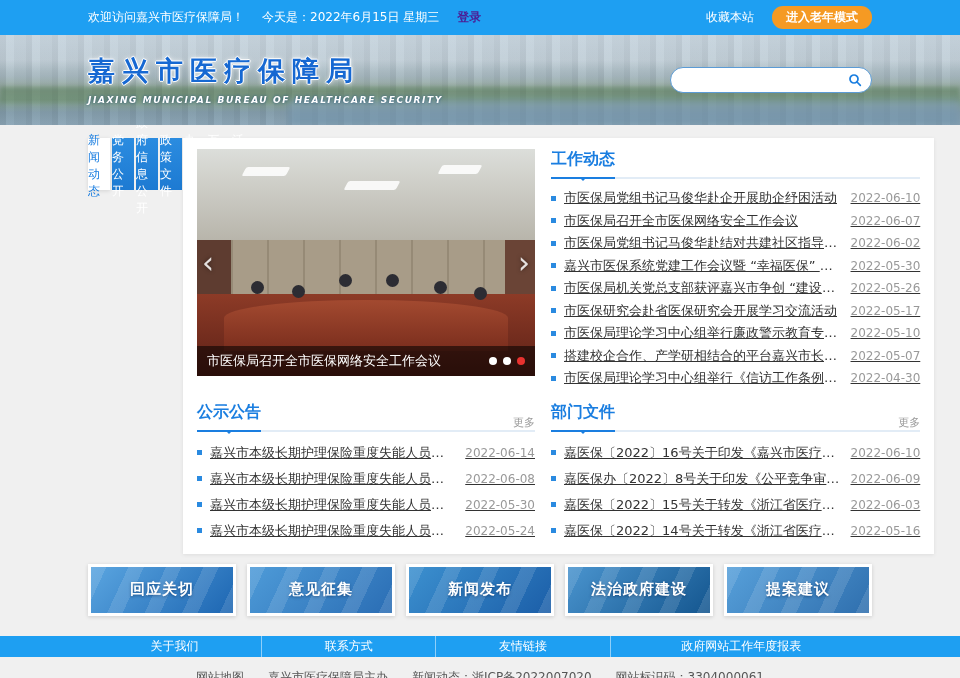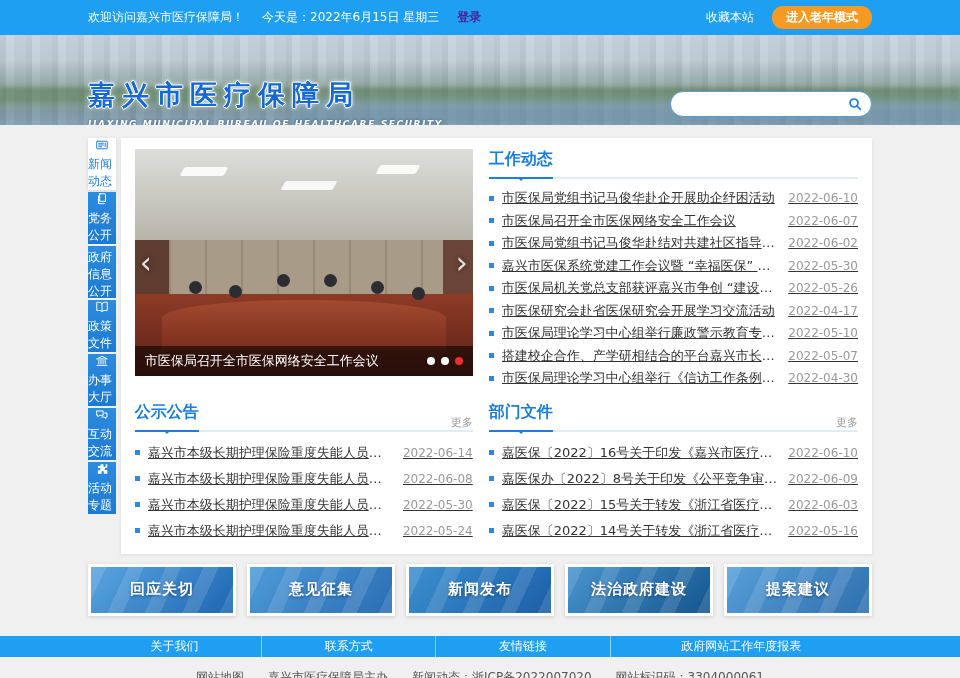--- a/index.html
+++ b/index.html
@@ -19,34 +19,34 @@
   .header { height:90px; position:relative; overflow:hidden;
     background:
       linear-gradient(180deg, rgba(255,255,255,.25), rgba(255,255,255,0) 40%),
       repeating-linear-gradient(90deg, rgba(120,130,140,.28) 0 6px, rgba(170,180,190,.22) 6px 14px, rgba(140,150,160,.25) 14px 26px),
       linear-gradient(180deg, #bccfdc 0%, #c6d5de 28%, #a9bcc2 46%, #96ad9e 58%, #7fa184 72%, #7c99a8 86%, #88a6b8 100%);
   }
   .header::before { content:''; position:absolute; left:0; right:0; top:52px; height:16px;
     background:linear-gradient(180deg, rgba(70,110,70,.45), rgba(60,100,70,.2)); filter:blur(2px); }
   .header::after { content:''; position:absolute; left:30%; right:0; bottom:0; height:26px;
     background:linear-gradient(180deg, rgba(130,160,180,.55), rgba(110,145,170,.65)); filter:blur(3px); }
-  .header .container { position:relative; height:100%; z-index:2;margin-top:24px; }
+  .header .container { position:relative; height:100%; z-index:2; }
   .site-title { position:absolute; left:0; top:18px; }
   .site-title h1 { font-size:27px; letter-spacing:7px; color:#1668d2; font-weight:bold;
     text-shadow:1px 0 0 #fff,-1px 0 0 #fff,0 1px 0 #fff,0 -1px 0 #fff,0 0 5px #fff; }
   .site-title .sub { margin-top:6px; font-size:9px; font-weight:bold; letter-spacing:1.6px; color:#fff;
     text-shadow:0 0 3px rgba(20,70,130,.8);font-style:italic; }
   .search-box { position:absolute; right:0; top:32px; width:202px; height:26px; background:#fff;
     border:1px solid #5b9bd5; border-radius:14px; display:flex; align-items:center; padding:0 8px 0 12px; }
   .search-box input { flex:1; border:none; outline:none; font-size:12px; background:transparent; font-family:inherit; }
   .search-box svg { flex:none; }
 
   
   .content { margin-top:13px; display:flex; gap:5px; }
-  .sidebar { width:90px; display:flex; flex-direction:column; gap:2px; }
+  .sidebar { width:90px; display:flex; flex-direction:row; gap:2px; }
   .side-item { height:52px; background:linear-gradient(180deg,#2b8ce0,#1d7ad2); color:#fff; display:flex; flex-direction:column;
     align-items:center; justify-content:center; gap:4px; cursor:pointer; font-size:12px; }
   .side-item.active { background:#fff; color:#1a7ee0; box-shadow:0 1px 4px rgba(0,0,0,.12); }
   .side-item svg { display:block; }
   .main-col { flex:1; background:#fff; padding:11px 14px 10px 14px; box-shadow:0 1px 4px rgba(0,0,0,.08); }
   .row { display:flex; gap:16px; }
 
   
   .carousel { width:338px; height:227px; position:relative; overflow:hidden; flex:none; background:#777; }
   .sc-ceiling { position:absolute; top:0; left:0; right:0; height:40%;
@@ -258,21 +258,21 @@
 
               <li>
                 <span class="bullet"></span>
                 <span class="n-title">市医保局机关党总支部获评嘉兴市争创 “建设清廉机...</span>
                 <span class="n-date">2022-05-26</span>
               </li>
 
               <li>
                 <span class="bullet"></span>
                 <span class="n-title">市医保研究会赴省医保研究会开展学习交流活动</span>
-                <span class="n-date">2022-04-17</span>
+                <span class="n-date">2022-05-17</span>
               </li>
 
               <li>
                 <span class="bullet"></span>
                 <span class="n-title">市医保局理论学习中心组举行廉政警示教育专题学习...</span>
                 <span class="n-date">2022-05-10</span>
               </li>
 
               <li>
                 <span class="bullet"></span>

